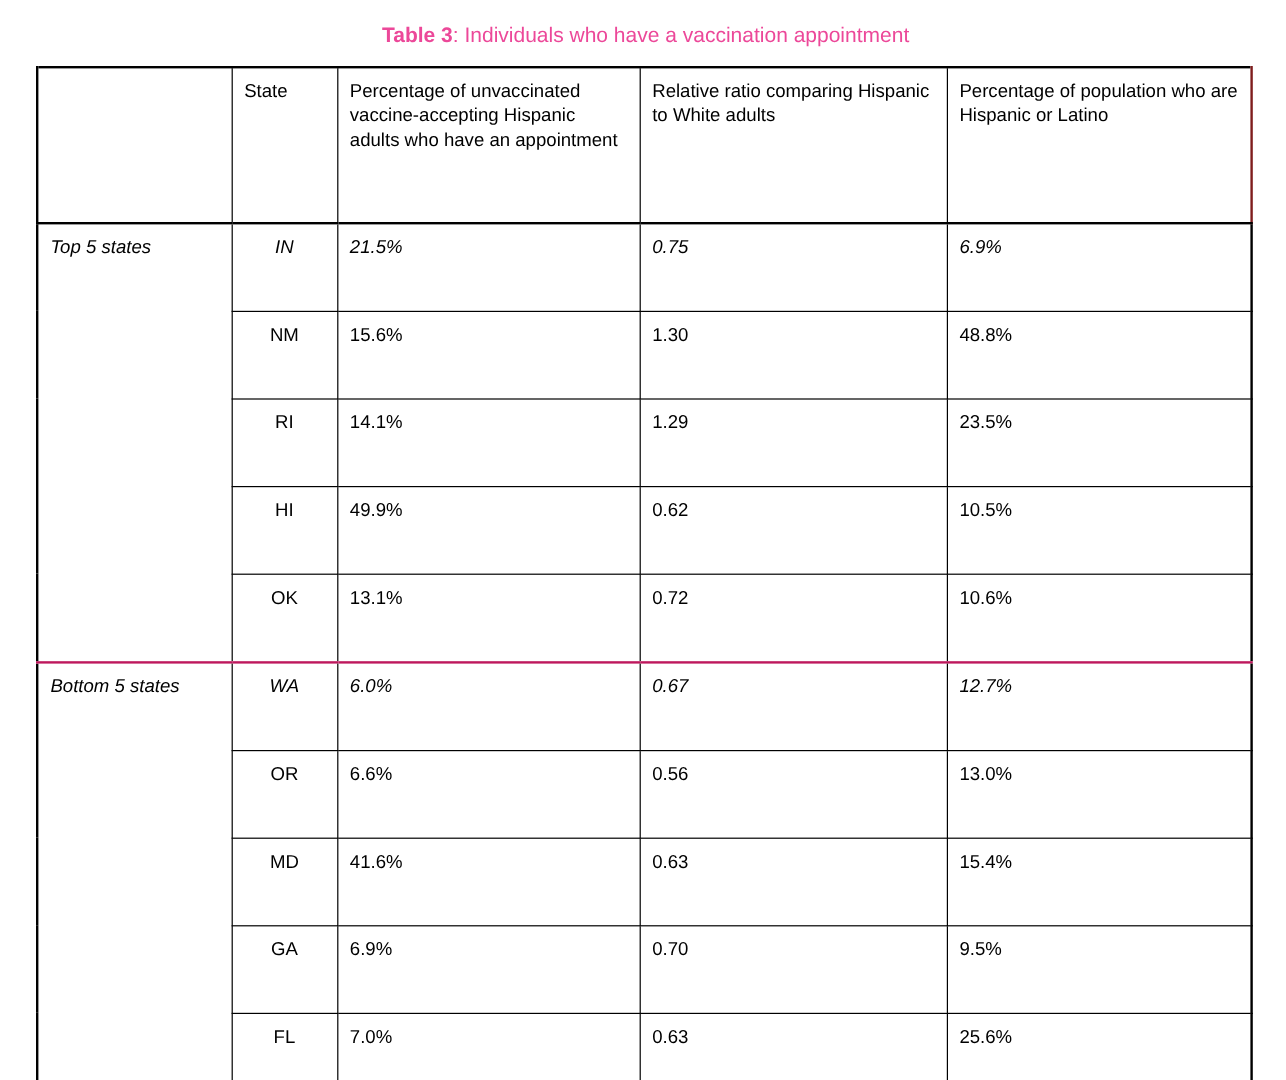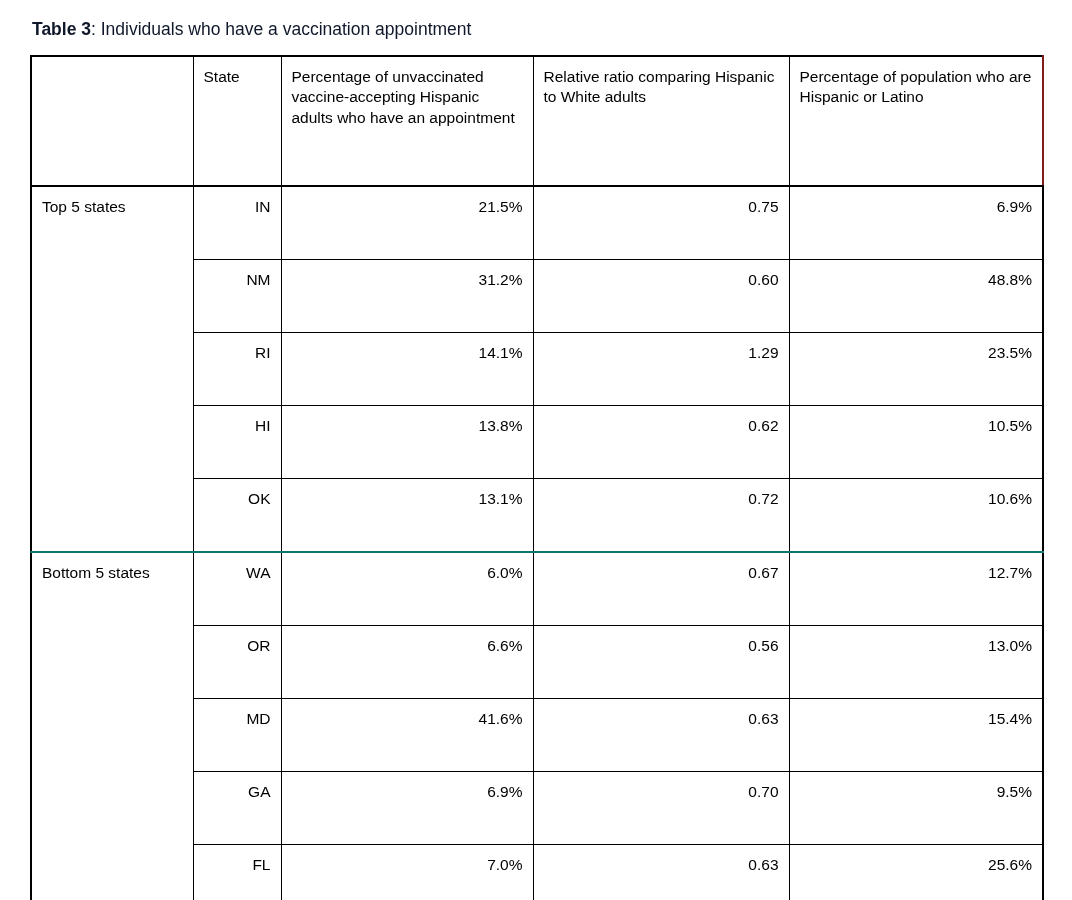--- a/index.html
+++ b/index.html
@@ -18,21 +18,22 @@
     position: relative;
     width: 1072px;
     height: 900px;
     box-sizing: border-box;
     padding: 18px 28px 0 30px;
   }
   .caption {
     font-size: 17.5px;
     line-height: 1.3;
     margin: 0 0 14px 2px;
-    color: #0f172a;
+    color: #ec4899;
+    text-align: center;
   }
   .caption .label {
     font-weight: bold;
   }
   table.data {
     border-collapse: collapse;
     table-layout: fixed;
     width: 1012px;
     border: 2px solid #000;
   }
@@ -60,33 +61,34 @@
   }
   thead td.blank { border-left: 2px solid #000; }
 
   td.group {
     text-align: left;
     padding-left: 12px;
     padding-top: 13px;
     border-left: 2px solid #000;
   }
   td.state {
-    text-align: right;
+    text-align: center;
     padding-top: 13px;
   }
   td.num {
-    text-align: right;
+    text-align: left;
     padding-top: 13px;
   }
   tbody tr td {
     height: 52px;
   }
   
   tr.block-start td {
-    border-top: 2px solid #0f766e;
+    border-top: 2px solid #be185d;
+    font-style: italic;
   }
   tr:last-child td {
     border-bottom: 2px solid #000;
   }
   td.last-col { border-right: 2px solid #000; }
   thead td.last-col { border-right: 2px solid #7f1d1d; }
   thead td { border-top: 2px solid #000; }
 </style>
 </head>
 <body>
@@ -118,33 +120,33 @@
 
       <tr class="block-start">
         <td class="group" rowspan="5">Top 5 states</td>
         <td class="state">IN</td>
         <td class="num">21.5%</td>
         <td class="num">0.75</td>
         <td class="num last-col">6.9%</td>
       </tr>
       <tr>
         <td class="state">NM</td>
-        <td class="num">31.2%</td>
-        <td class="num">0.60</td>
+        <td class="num">15.6%</td>
+        <td class="num">1.30</td>
         <td class="num last-col">48.8%</td>
       </tr>
       <tr>
         <td class="state">RI</td>
         <td class="num">14.1%</td>
         <td class="num">1.29</td>
         <td class="num last-col">23.5%</td>
       </tr>
       <tr>
         <td class="state">HI</td>
-        <td class="num">13.8%</td>
+        <td class="num">49.9%</td>
         <td class="num">0.62</td>
         <td class="num last-col">10.5%</td>
       </tr>
       <tr>
         <td class="state">OK</td>
         <td class="num">13.1%</td>
         <td class="num">0.72</td>
         <td class="num last-col">10.6%</td>
       </tr>
 

